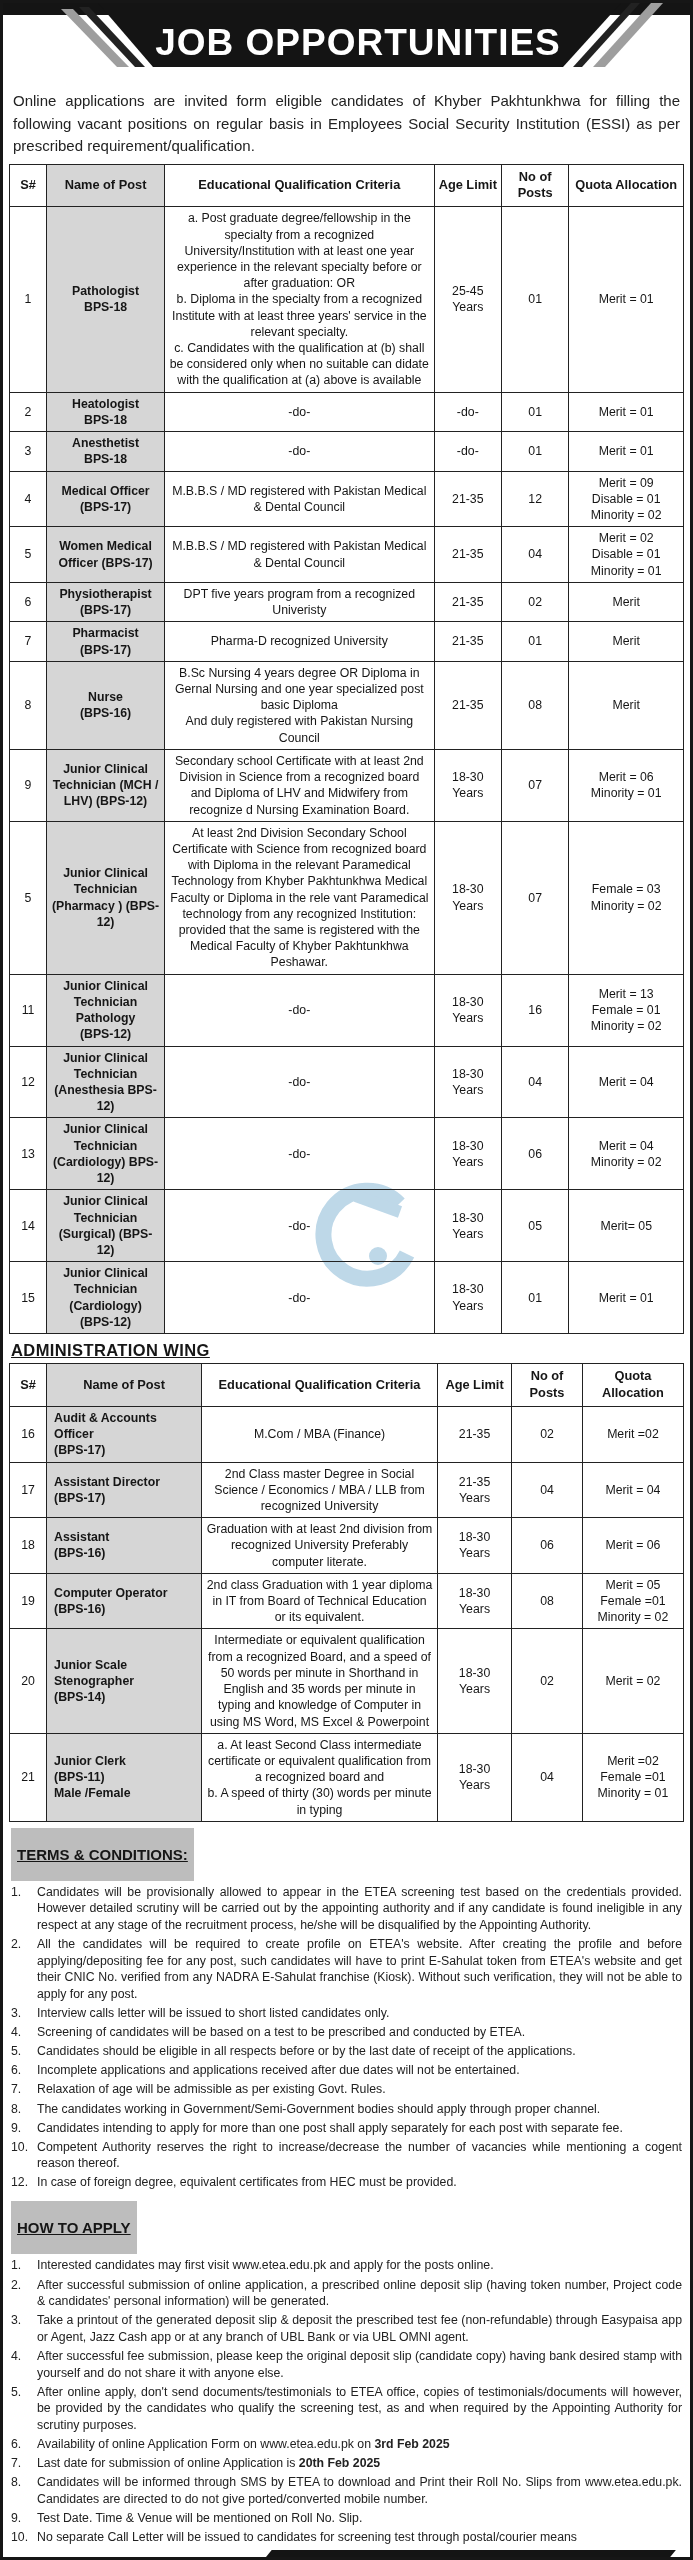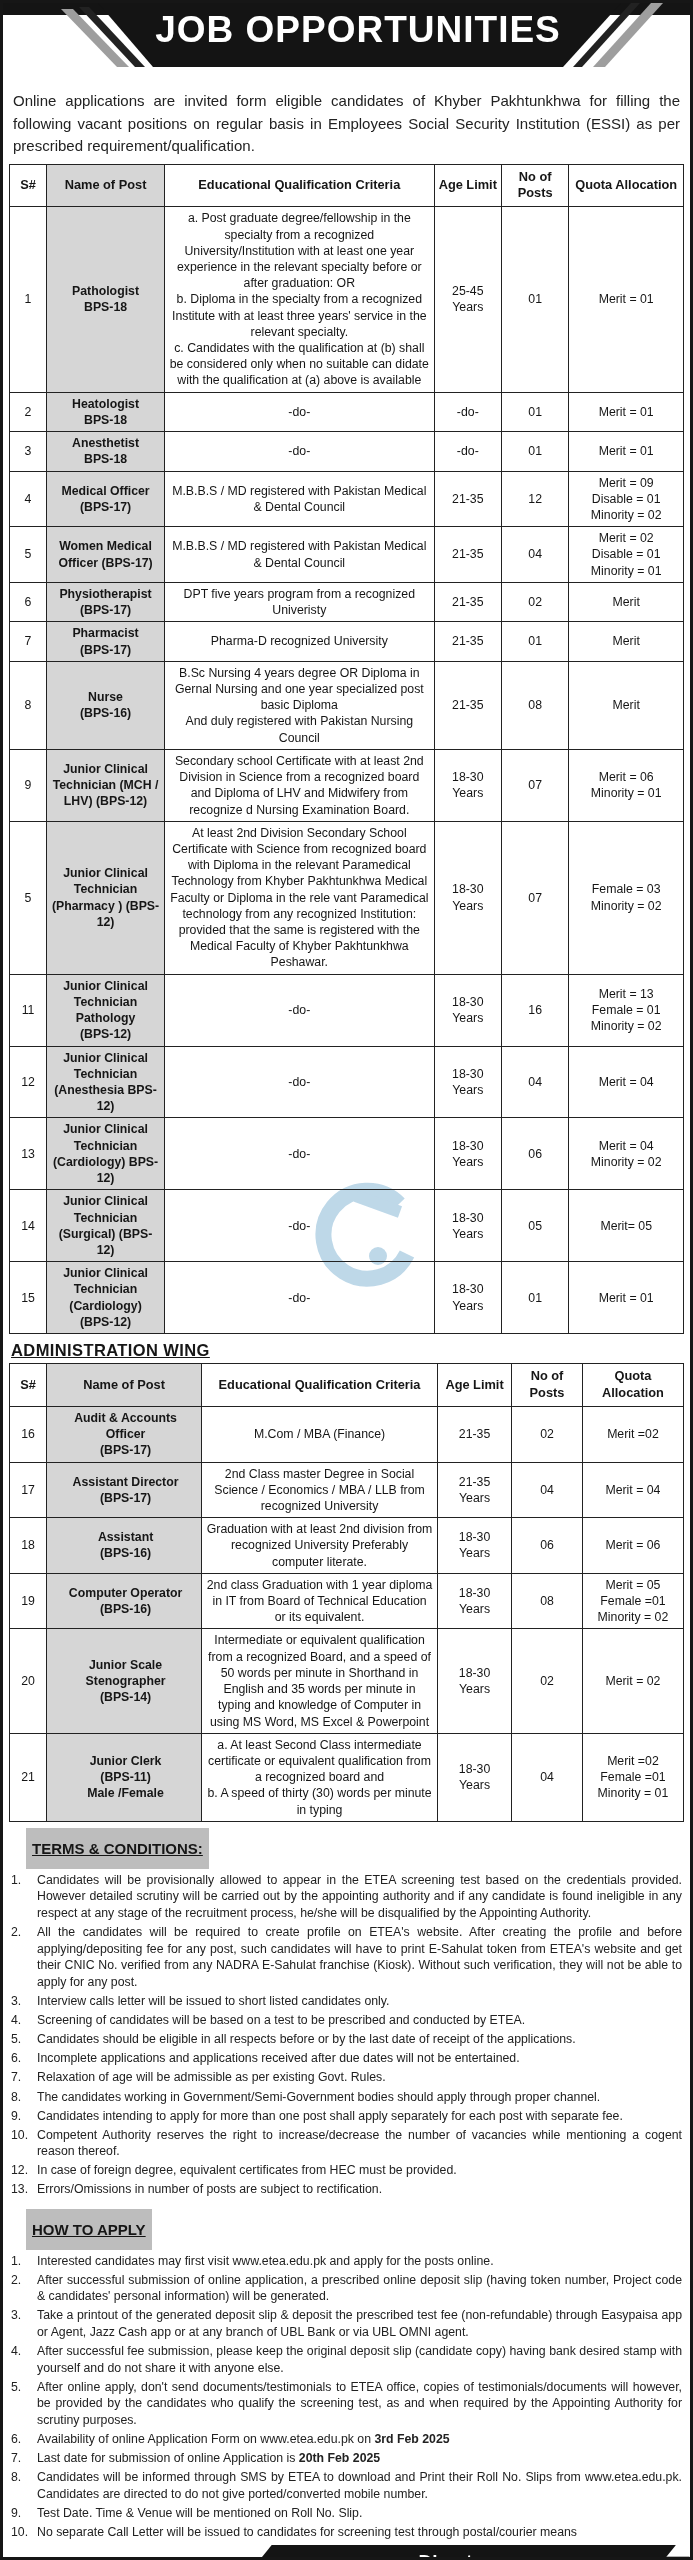--- a/index.html
+++ b/index.html
@@ -11,21 +11,21 @@
   .page{
     width:693px; height:2560px; margin:0 auto; background:#fff;
     border:3px solid var(--ink); overflow:hidden; position:relative;
     display:flex; flex-direction:column;
     font-family:"Liberation Sans","DejaVu Sans",sans-serif; color:var(--ink);
   }
   
   .banner{position:relative; height:70px; flex:0 0 auto;}
   .banner svg{position:absolute; inset:0;}
   .banner-title{
-    position:absolute; top:6px; left:110px; width:490px; text-align:center;
+    position:absolute; top:19px; left:110px; width:490px; text-align:center;
     color:#fff; font-size:37px; font-weight:bold; letter-spacing:1px; white-space:nowrap;
   }
   
   .intro{
     margin:17px 10px 6px; font-size:15px; line-height:1.5; text-align:justify; color:#222;
   }
   
   .tbl-wrap{position:relative; margin:0 6px;}
   .watermark{position:absolute; left:295px; bottom:28px; z-index:0; opacity:.9;}
   table{
@@ -35,28 +35,28 @@
   th,td{border:1.6px solid #222; vertical-align:middle; text-align:center; padding:3px 4px;}
   th{font-size:12.8px; font-weight:bold; padding:4px 2px;}
   td.c-post,th.c-post{background:var(--colgray);}
   td.c-post{font-weight:bold; white-space:pre-line;}
   td.c-qual{white-space:pre-line;}
   td.c-quota{white-space:pre-line;}
   .t1 .c-s{width:5.5%;} .t1 .c-post{width:17.5%;} .t1 .c-qual{width:40%;}
   .t1 .c-age{width:10%;} .t1 .c-num{width:10%;} .t1 .c-quota{width:17%;}
   .t2 .c-s{width:5.5%;} .t2 .c-post{width:23%;} .t2 .c-qual{width:35%;}
   .t2 .c-age{width:11%;} .t2 .c-num{width:10.5%;} .t2 .c-quota{width:15%;}
-  .t2 td.c-post{text-align:center; padding-left:7px;}
+  .t2 td.c-post{text-align:left; padding-left:7px;}
   
   .admin-h{
     margin:7px 0 3px 8px; font-size:16.5px; font-weight:bold; letter-spacing:.4px;
     text-decoration:underline;
   }
   .hl-h{
-    width:fit-content; margin:6px 0 3px 23px; padding:12px 6px;
+    width:fit-content; margin:6px 0 3px 8px; padding:18px 6px;
     background:var(--hl); font-size:15px; font-weight:bold; text-decoration:underline;
   }
   
   .list{margin:0 8px 2px;}
   .list-item{display:flex; font-size:12.3px; line-height:1.35; margin-bottom:2.5px; color:#222;}
   .num{flex:0 0 26px;}
   .li-text{flex:1; text-align:justify;}
   .bold-part{font-weight:bold;}
   
   .footer{margin-top:auto; display:flex; align-items:flex-end; padding-left:12px; flex:0 0 auto;}
@@ -411,24 +411,20 @@
     <span class="num">10.</span>
     <span class="li-text"><span>Competent Authority reserves the right to increase/decrease the number of vacancies while mentioning a cogent reason thereof.</span><span class="bold-part"></span></span>
   </div>
 
 
   <div class="list-item">
     <span class="num">12.</span>
     <span class="li-text"><span>In case of foreign degree, equivalent certificates from HEC must be provided.</span><span class="bold-part"></span></span>
   </div>
 
-  <div class="list-item">
-    <span class="num">13.</span>
-    <span class="li-text"><span>Errors/Omissions in number of posts are subject to rectification.</span><span class="bold-part"></span></span>
-  </div>
 </div>
 
   <h3 class="hl-h">HOW TO APPLY</h3>
   <div class="list">
   <div class="list-item">
     <span class="num">1.</span>
     <span class="li-text"><span>Interested candidates may first visit www.etea.edu.pk and apply for the posts online.</span><span class="bold-part"></span></span>
   </div>
 
   <div class="list-item">

